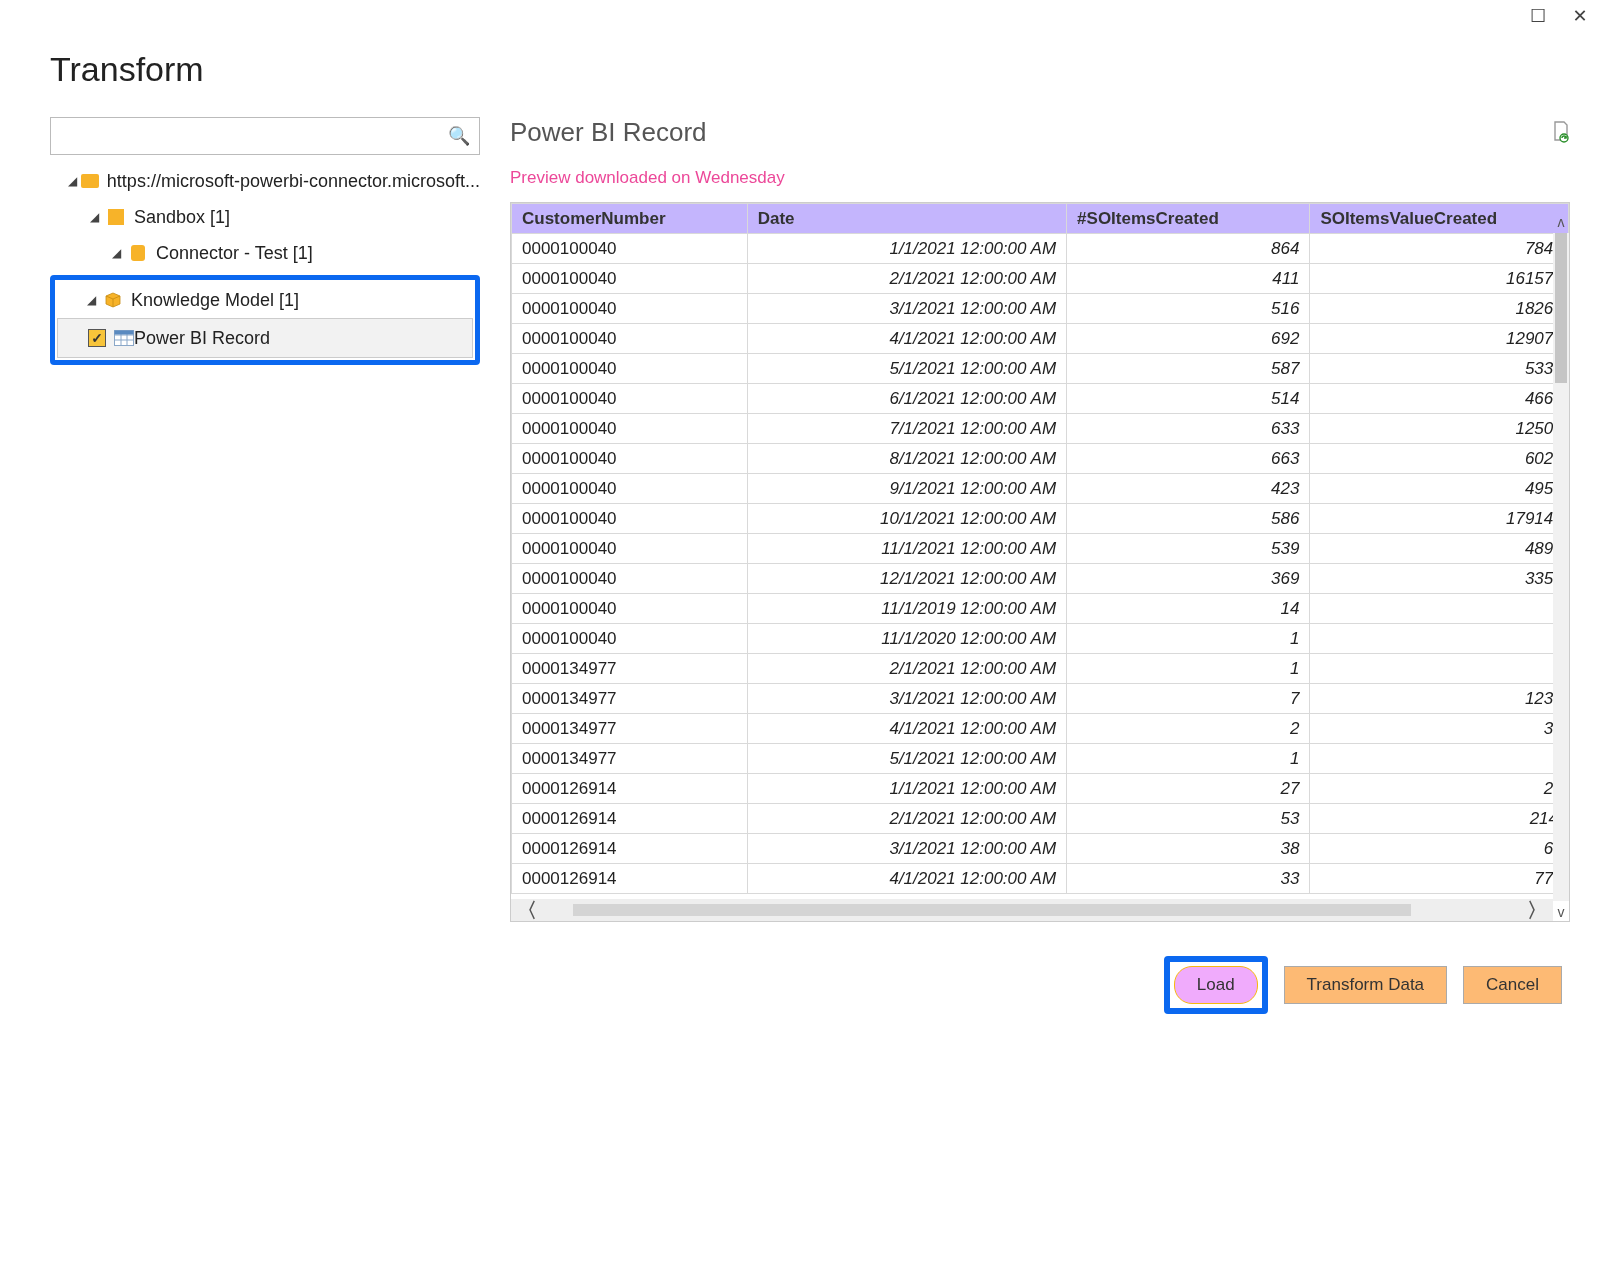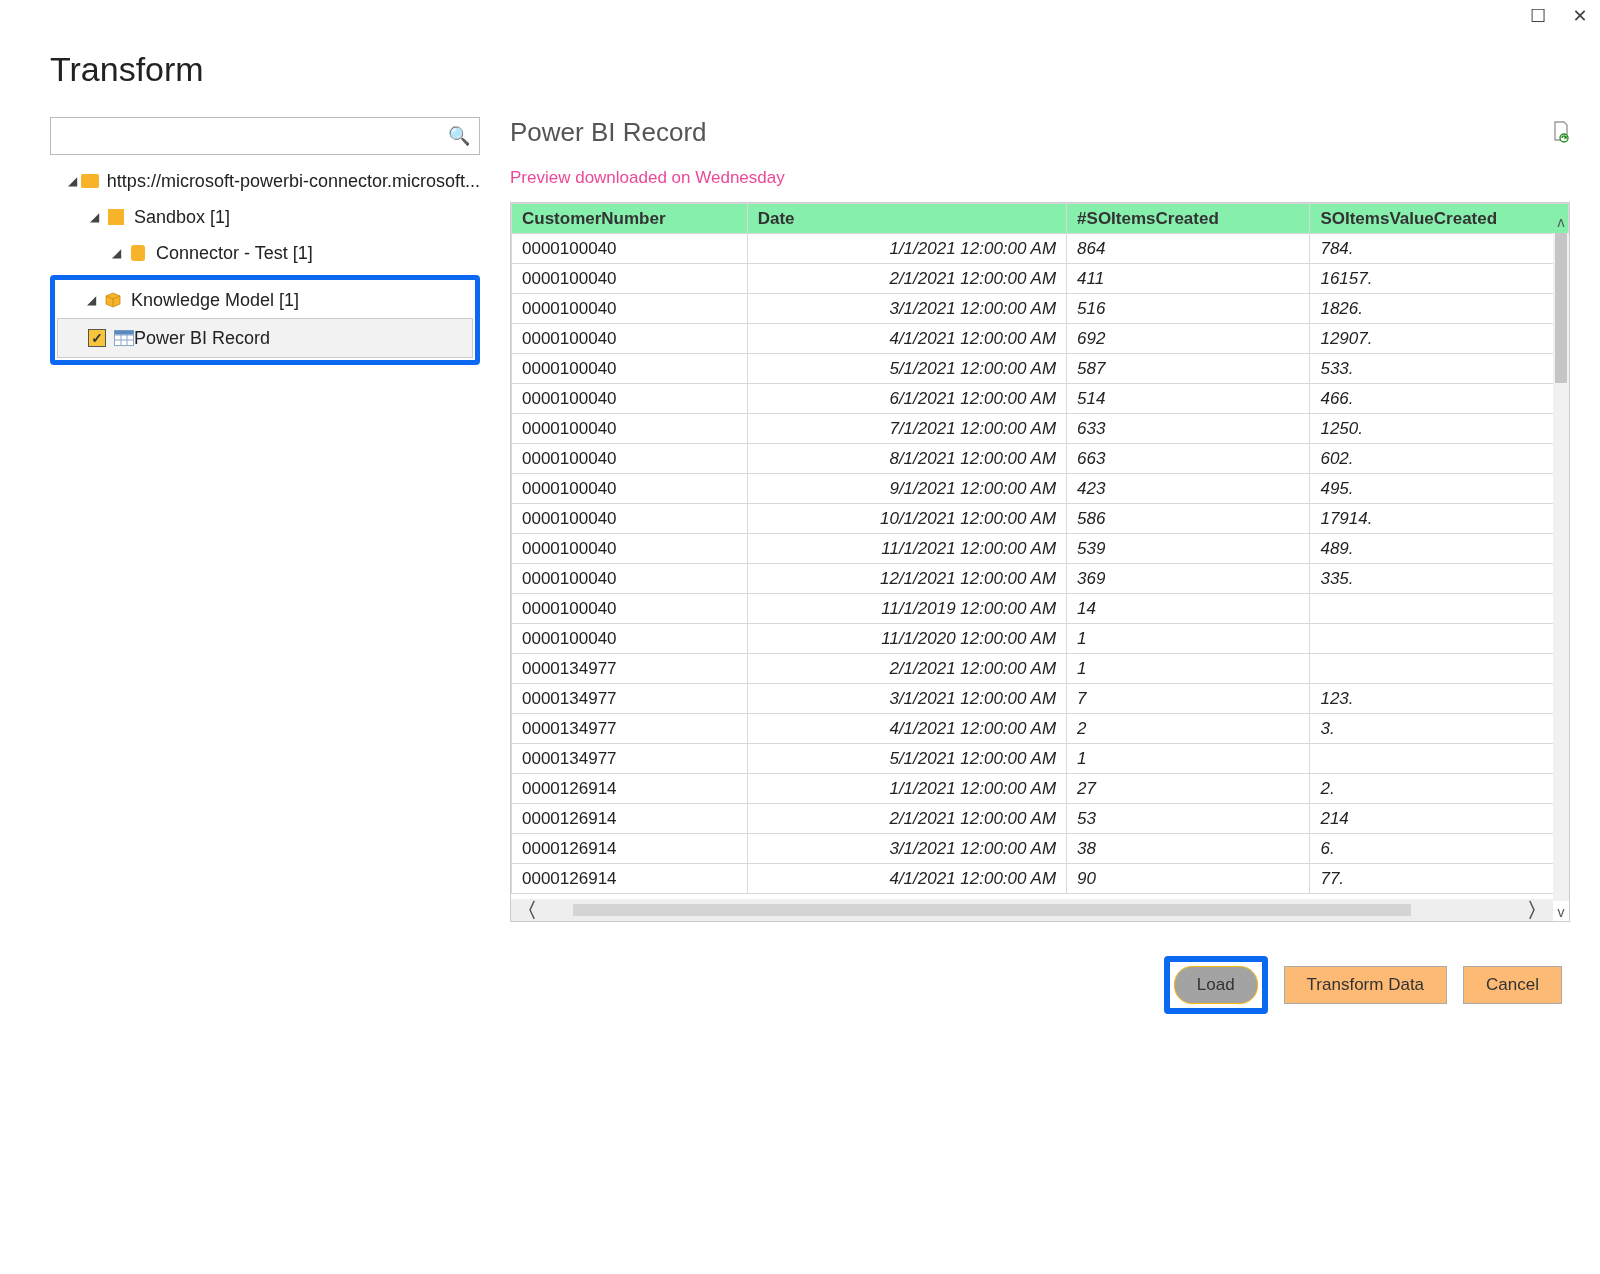--- a/index.html
+++ b/index.html
@@ -34,39 +34,39 @@
   .cb { width: 18px; height: 18px; background: #f7c43a; border: 1px solid #555; margin-right: 8px; display: flex; align-items: center; justify-content: center; }
   .cb::after { content: "✓"; font-size: 14px; color: #333; font-weight: bold; }
   .right { flex: 1; display: flex; flex-direction: column; }
   .preview-head { display: flex; align-items: flex-start; justify-content: space-between; }
   .preview-head h2 { font-size: 26px; font-weight: 400; color: #555; }
   .preview-head .sub { font-size: 17px; color: #ec4899; margin-top: 20px; }
   .refresh-icon { color: #888; font-size: 18px; margin-top: 4px; }
   .grid-wrap { position: relative; margin-top: 14px; border: 1px solid #ccc; height: 720px; overflow: hidden; }
   table.preview { border-collapse: collapse; width: 100%; table-layout: fixed; }
   table.preview th, table.preview td { border: 1px solid #d9d9d9; padding: 4px 10px; font-size: 17px; height: 30px; overflow: hidden; white-space: nowrap; }
-  table.preview th { background: #86efac; text-align: left; font-weight: 600; color: #333; }
-  table.preview td.num { font-style: italic; }
+  table.preview th { background: #c4b5fd; text-align: left; font-weight: 600; color: #333; }
+  table.preview td.num { text-align: right; font-style: italic; }
   table.preview td.date { text-align: right; font-style: italic; }
   .col-cn { width: 155px; }
   .col-dt { width: 210px; }
   .col-so { width: 160px; }
   .col-sv { width: 170px; }
   .vscroll { position: absolute; right: 0; top: 30px; bottom: 20px; width: 16px; background: #f1f1f1; }
   .vscroll .thumb { position: absolute; left: 2px; right: 2px; top: 0; height: 150px; background: #c5c5c5; }
   .vscroll .arrow { position: absolute; left: 0; right: 0; height: 18px; display: flex; align-items: center; justify-content: center; color: #555; font-size: 14px; }
   .vscroll .arrow.up { top: -20px; }
   .vscroll .arrow.down { bottom: -20px; }
   .hscroll { position: absolute; left: 0; right: 16px; bottom: 0; height: 22px; background: #eee; display: flex; align-items: center; justify-content: space-between; padding: 0 6px; }
   .hscroll .harrow { font-size: 20px; color: #555; font-weight: bold; }
   .hscroll .track { flex: 1; height: 12px; background: #eee; margin: 0 6px; position: relative; }
   .hscroll .hthumb { position: absolute; left: 30px; right: 110px; top: 0; bottom: 0; background: #d4d4d4; }
   .footer { display: flex; justify-content: flex-end; gap: 16px; margin-top: 34px; padding-right: 8px; align-items: center; }
   .btn { border: 1px solid #aaa; background: #fdba74; padding: 8px 22px; font-size: 17px; color: #333; cursor: pointer; }
-  .btn.primary { background: #a3a3a3; border-color: #f7b90d; border-radius: 18px; }
+  .btn.primary { background: #f0abfc; border-color: #f7b90d; border-radius: 18px; }
   .hl-load { border: 6px solid #0b68f0; border-radius: 4px; padding: 4px; display: inline-flex; }
   .page-refresh-icon svg { display:block; }
 </style>
 </head>
 <body>
 
 <div class="window">
   <div class="titlebar">
     <div class="ctl">☐</div>
     <div class="ctl">✕</div>
@@ -289,21 +289,21 @@
               </tr>
               <tr>
                 <td>0000126914</td>
                 <td class="date">3/1/2021 12:00:00 AM</td>
                 <td class="num">38</td>
                 <td class="num">6.</td>
               </tr>
               <tr>
                 <td>0000126914</td>
                 <td class="date">4/1/2021 12:00:00 AM</td>
-                <td class="num">90</td>
+                <td class="num">33</td>
                 <td class="num">77.</td>
               </tr>
             </tbody>
         </table>
 
         <div class="vscroll">
           <div class="arrow up">ʌ</div>
           <div class="thumb"></div>
           <div class="arrow down">v</div>
         </div>

